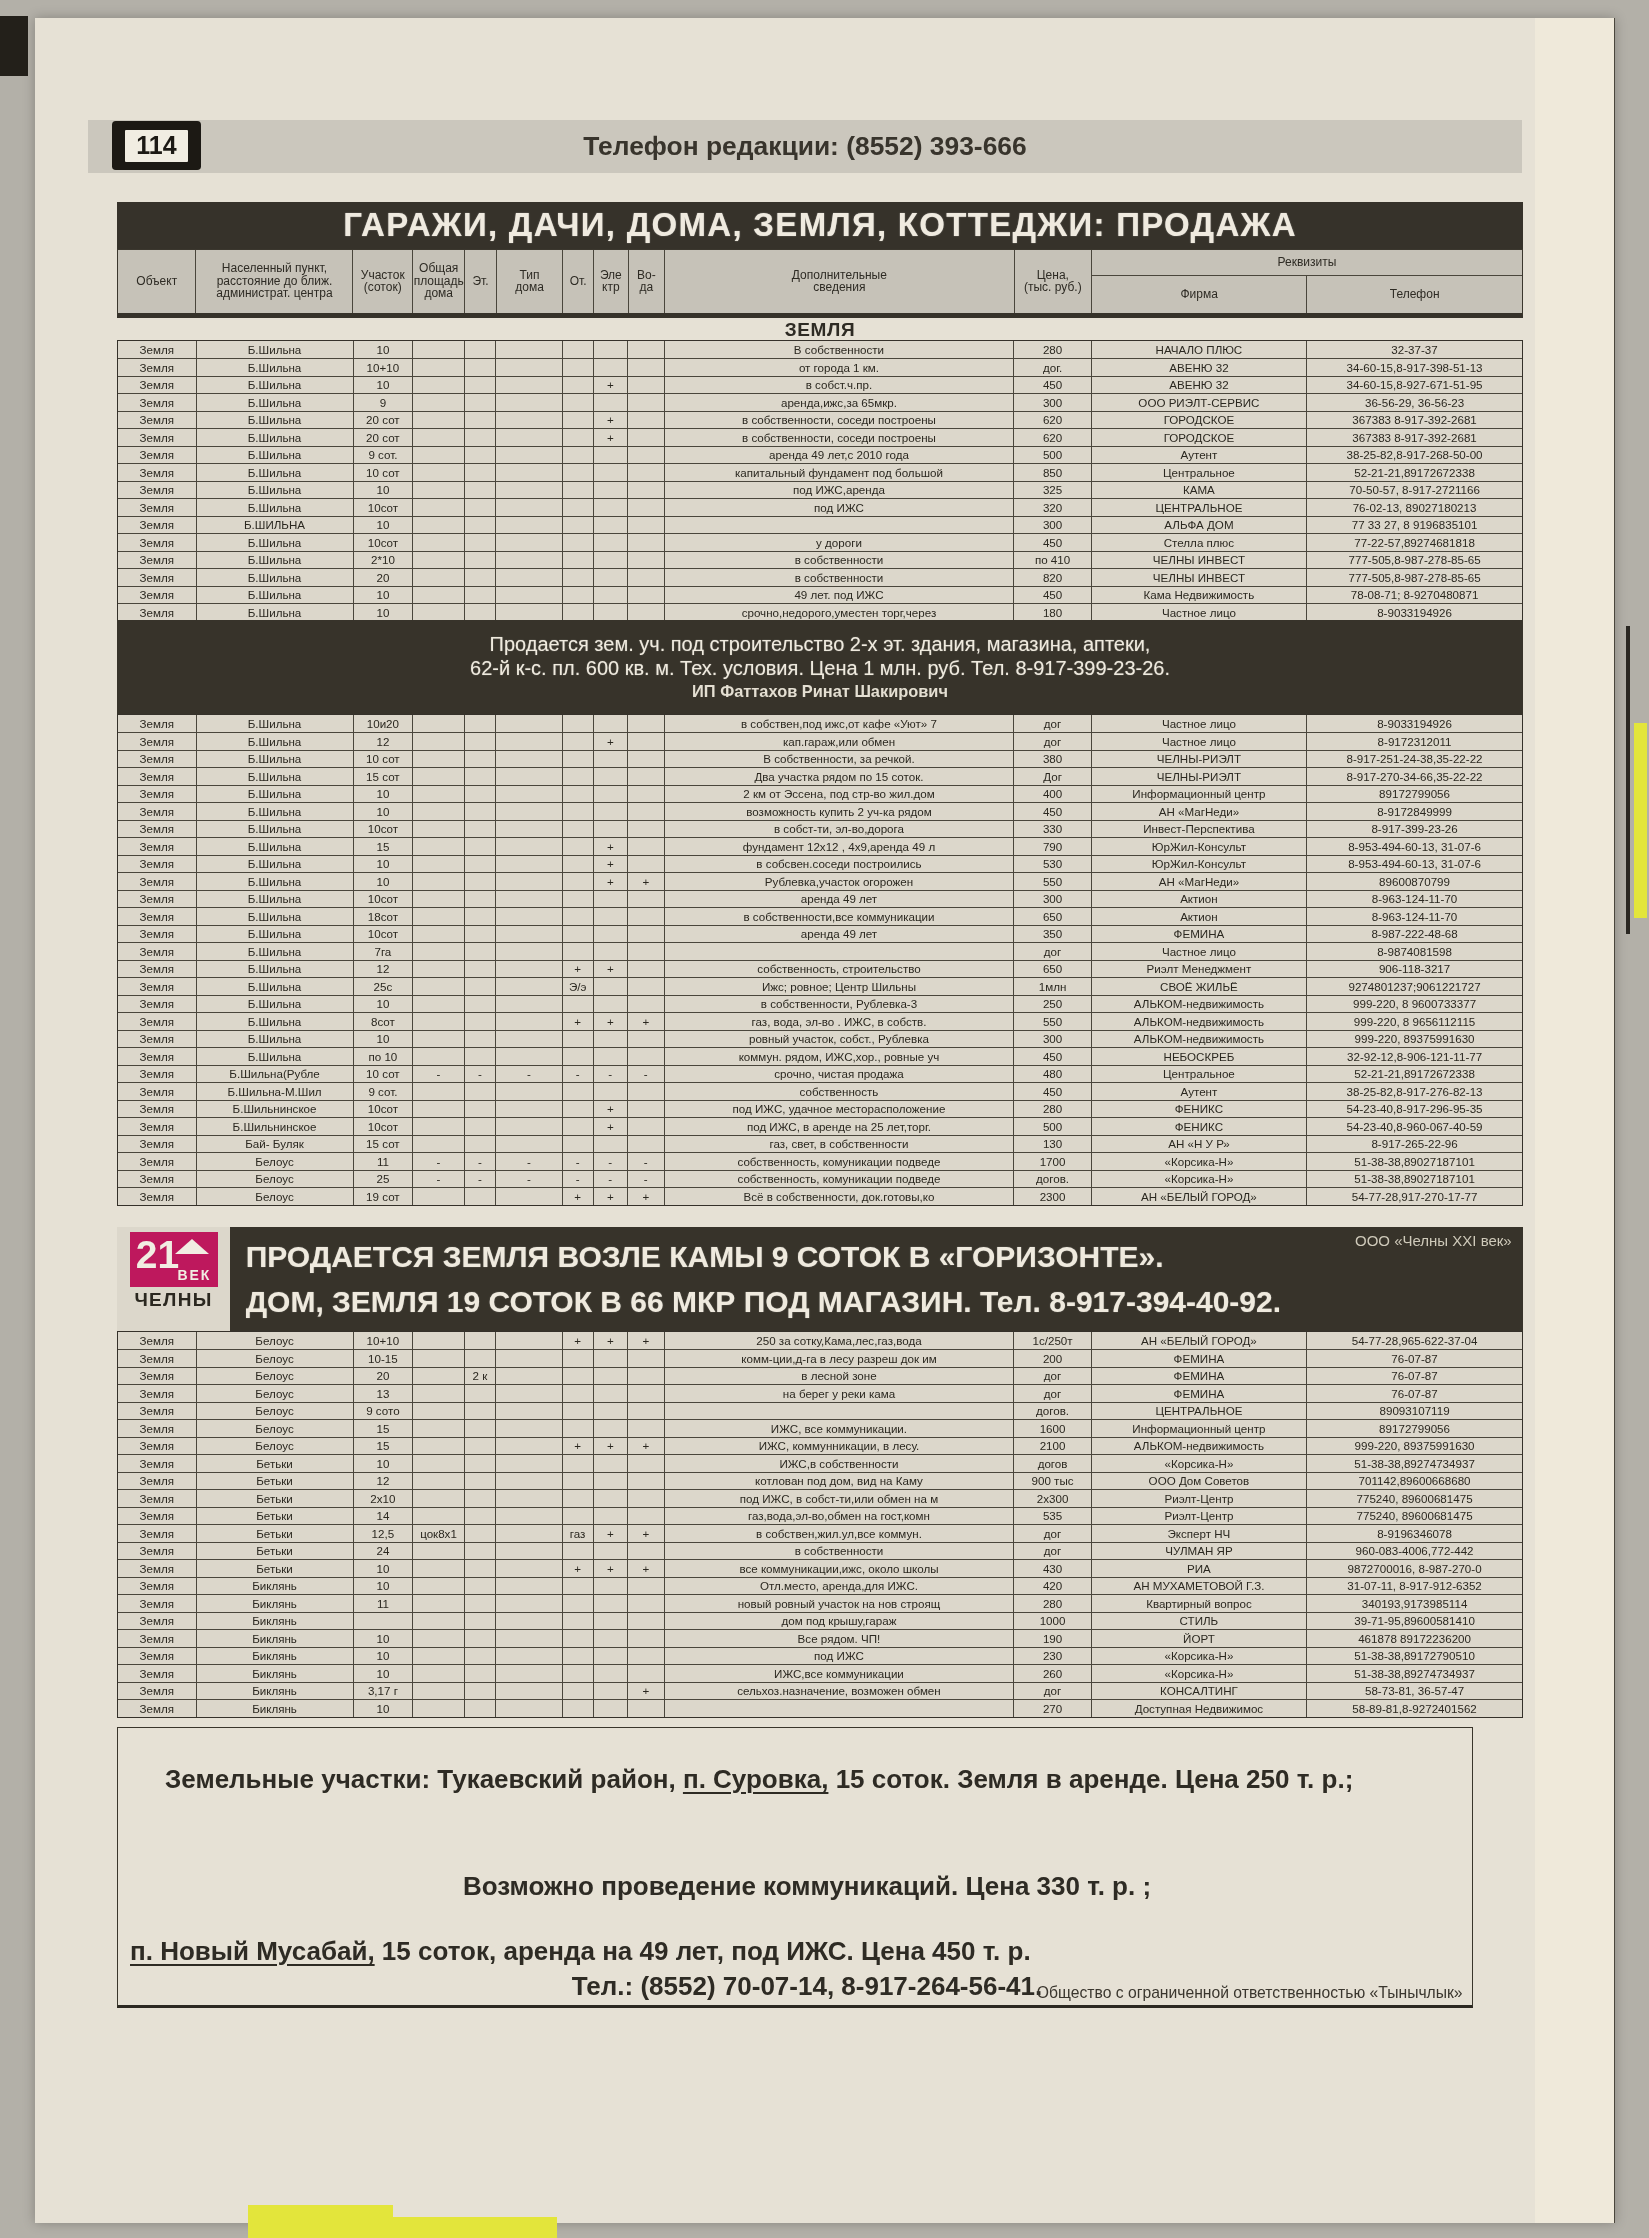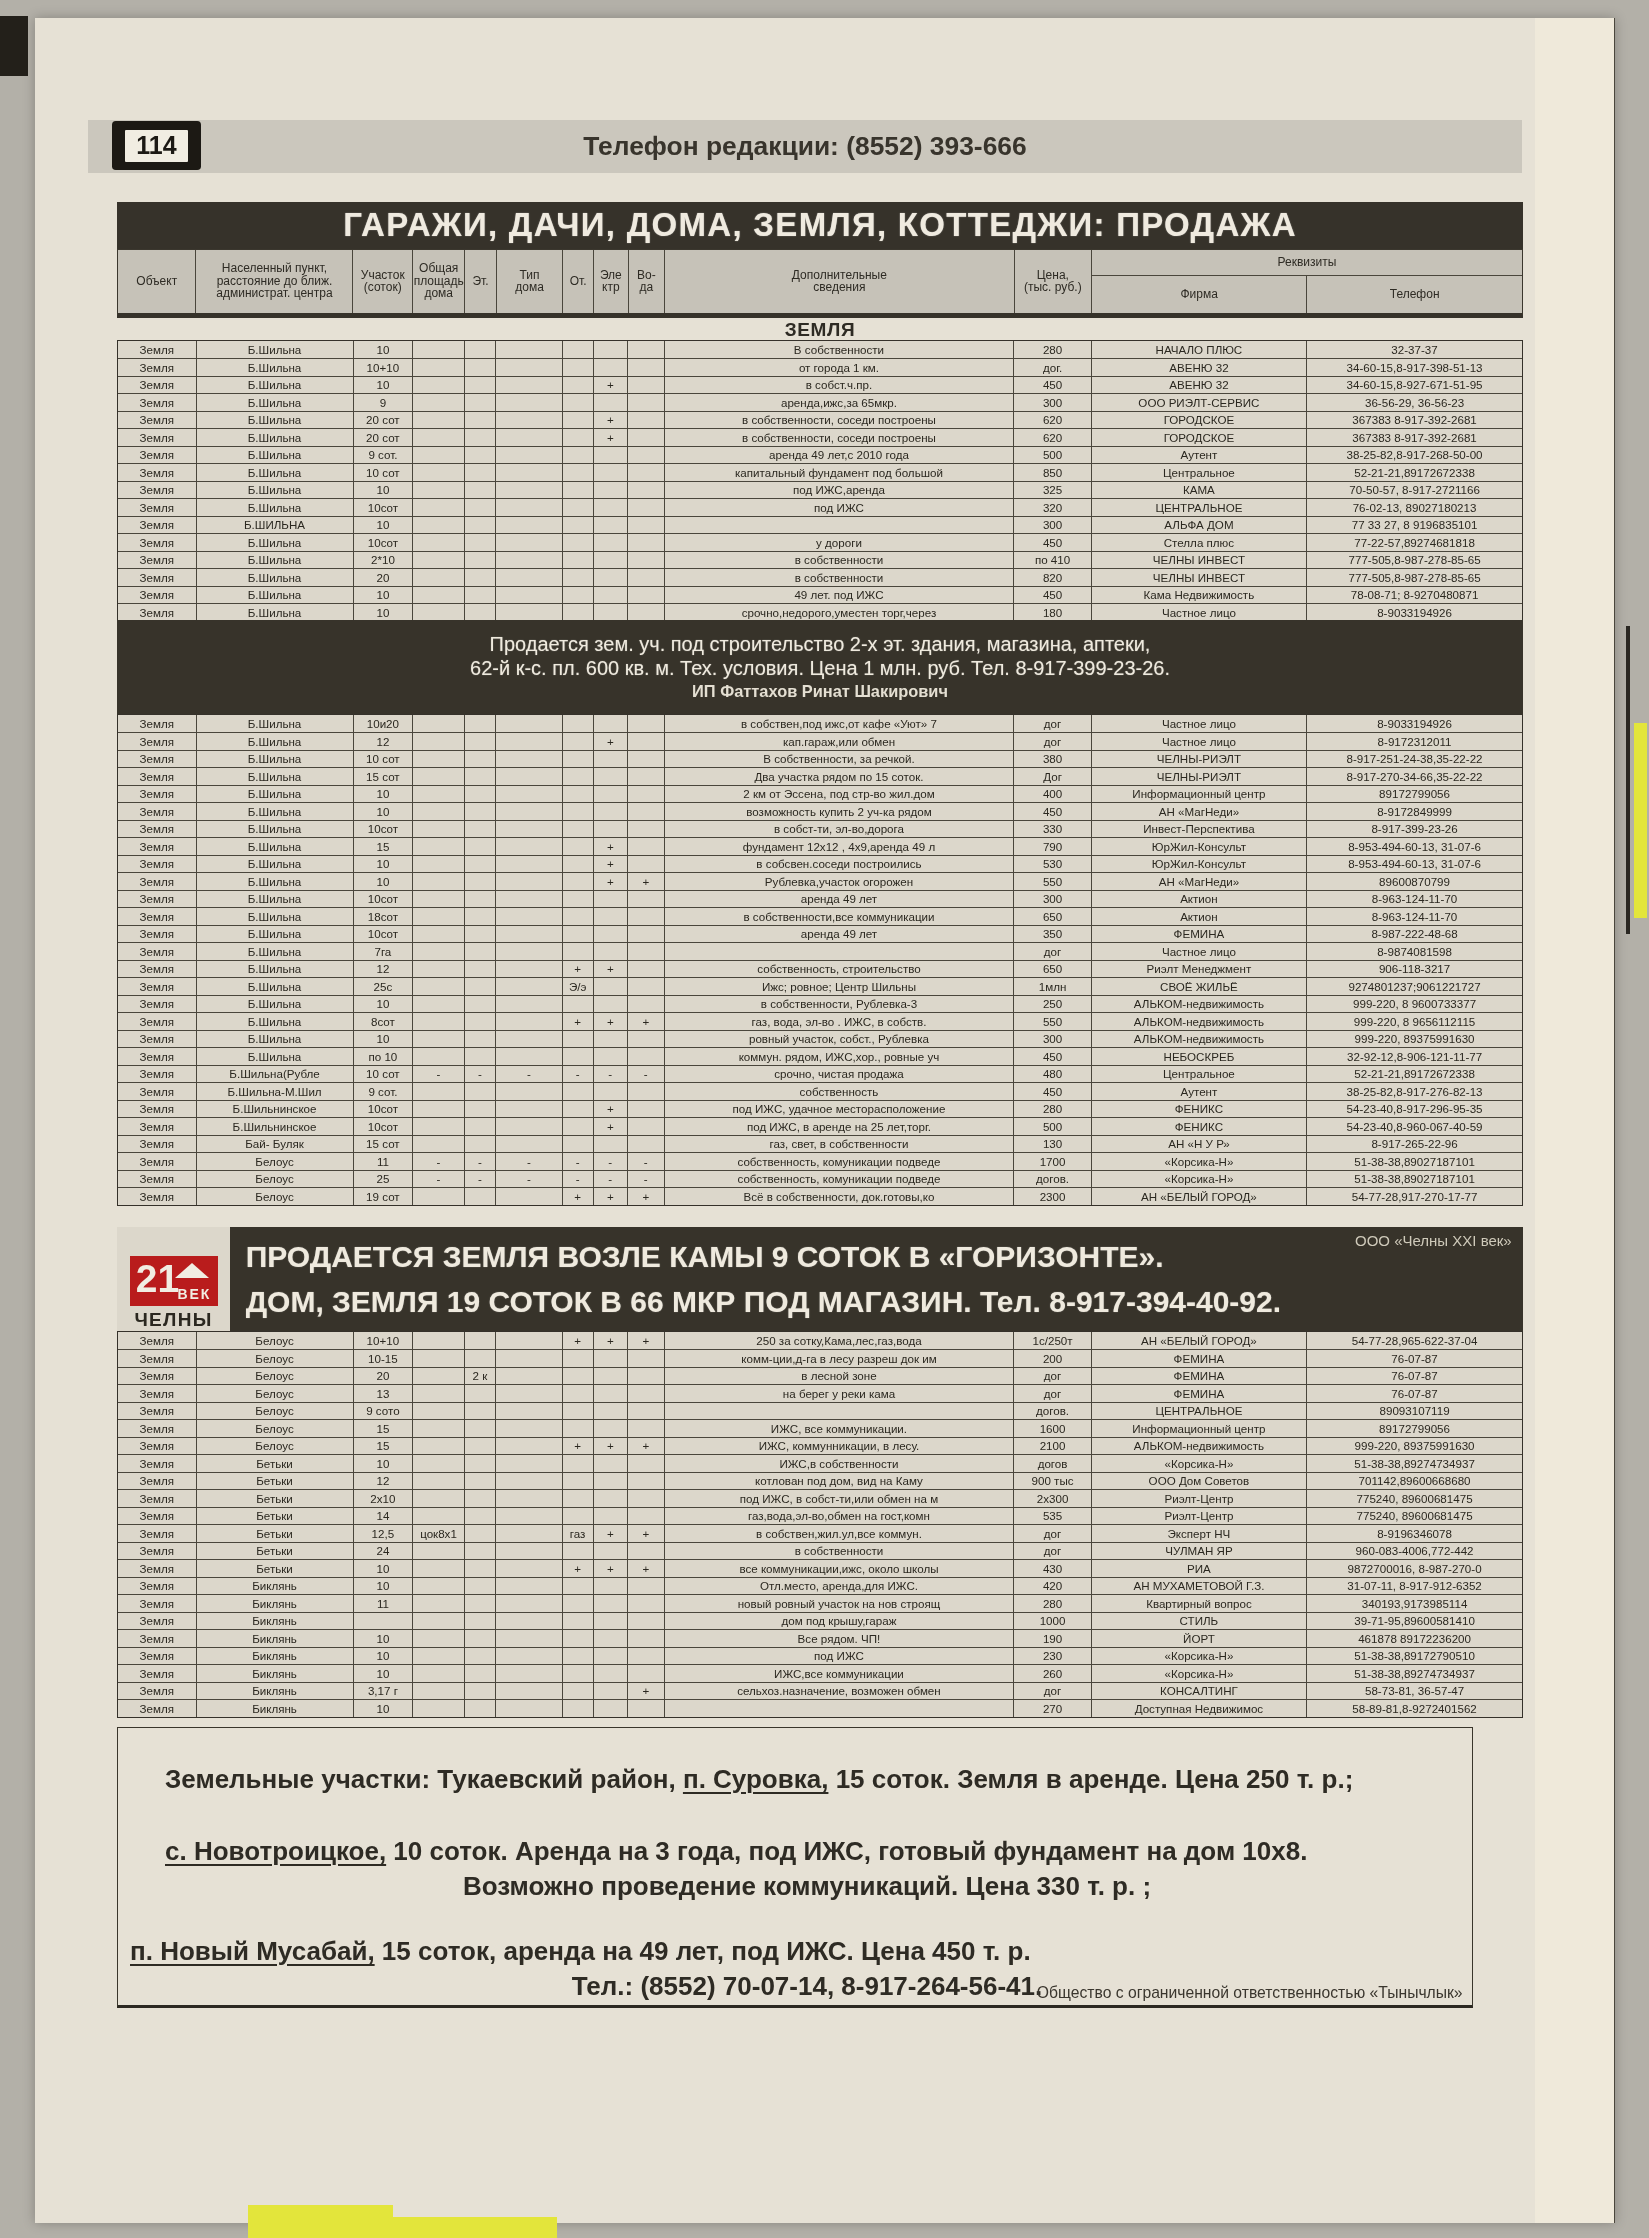--- a/index.html
+++ b/index.html
@@ -40,21 +40,21 @@
     font-size:11.6px;color:#2b2820;white-space:nowrap;}
   .trow:first-child .tcell{border-top:none;}
   .tcell:last-child{border-right:none;}
   
   .ad-dark{position:absolute;left:82px;width:1406px;background:#37332a;color:#efeade;}
   .ad1{top:602px;height:94px;display:flex;flex-direction:column;align-items:center;justify-content:center;}
   .ad1 .l{font-size:20px;font-weight:normal;line-height:1.2;text-shadow:0 0 1.3px #fff6;}
   .ad1 .s{font-size:16.4px;font-weight:bold;margin-top:2.5px;color:#e4dfd2;}
   .ad2{top:1209px;height:104px;display:flex;}
   .ad2-logozone{flex:0 0 113px;background:#dcd7cb;display:flex;flex-direction:column;align-items:center;justify-content:flex-start;padding-top:5px;box-sizing:border-box;}
-  .logo-box{width:88px;height:63px;background:#b91c1c;color:#f1ede2;position:relative;margin-top:24px;}
+  .logo-box{width:88px;height:55px;background:#be185d;color:#f1ede2;position:relative;}
   .logo-21{position:absolute;left:6.3px;top:1.3px;font-size:39px;font-weight:bold;}
   .logo-roof{position:absolute;right:8.8px;top:7.5px;width:0;height:0;border-left:17.6px solid transparent;
     border-right:17.6px solid transparent;border-bottom:15px solid #f1ede2;}
   .logo-vek{position:absolute;right:6.3px;bottom:3.8px;font-size:14px;font-weight:bold;letter-spacing:1.9px;}
   .logo-city{font-size:19px;font-weight:bold;color:#2b2820;margin-top:2.5px;letter-spacing:1.3px;}
   .ad2-main{flex:1;position:relative;display:flex;flex-direction:column;justify-content:center;padding-left:15.7px;}
   .ad2-company{position:absolute;right:11.3px;top:5px;font-size:15px;color:#cfcaba;}
   .ad2 .l{font-size:30px;font-weight:bold;line-height:1.5;text-shadow:0 0 1.3px #fff6;}
   
   .bottom-ad{position:absolute;left:82px;top:1709px;width:1356px;height:281px;border:1.3px solid #3a362c;
@@ -1129,21 +1129,20 @@
         <div class="tcell"></div>
         <div class="tcell"></div>
         <div class="tcell">270</div>
         <div class="tcell">Доступная Недвижимос</div>
         <div class="tcell">58-89-81,8-9272401562</div>
       </div>
     </div>
 
   <div class="bottom-ad">
     <p class="bp1" id="bp1"><span>Земельные участки: Тукаевский район, </span><span class="useg">п. Суровка,</span><span> 15 соток. Земля в аренде. Цена 250 т. р.;</span></p>
-    <p class="bp2" id="bp2"><span class="useg">с. Новотроицкое,</span><span> 10 соток. Аренда на 3 года, под ИЖС, готовый фундамент на дом 10х8.</span></p>
     <p class="bp2b" id="bp2b"><span>Возможно проведение коммуникаций. Цена 330 т. р. ;</span></p>
     <p class="bp3" id="bp3"><span class="useg">п. Новый Мусабай,</span><span> 15 соток, аренда на 49 лет, под ИЖС. Цена 450 т. р.</span></p>
     <p class="bp3b" id="bp3b"><span>Тел.:  (8552) 70-07-14, 8-917-264-56-41.</span></p>
     <div class="bfoot">Общество с ограниченной ответственностью «Тынычлык»</div>
   </div>
 </div>
 
 <div class="sticky" style="left:248px;top:2205px;width:145px;height:33px;"></div>
 <div class="sticky" style="left:390px;top:2217px;width:167px;height:21.4px;"></div>
 <div class="sticky" style="left:1634px;top:723px;width:12.6px;height:195px;"></div>

